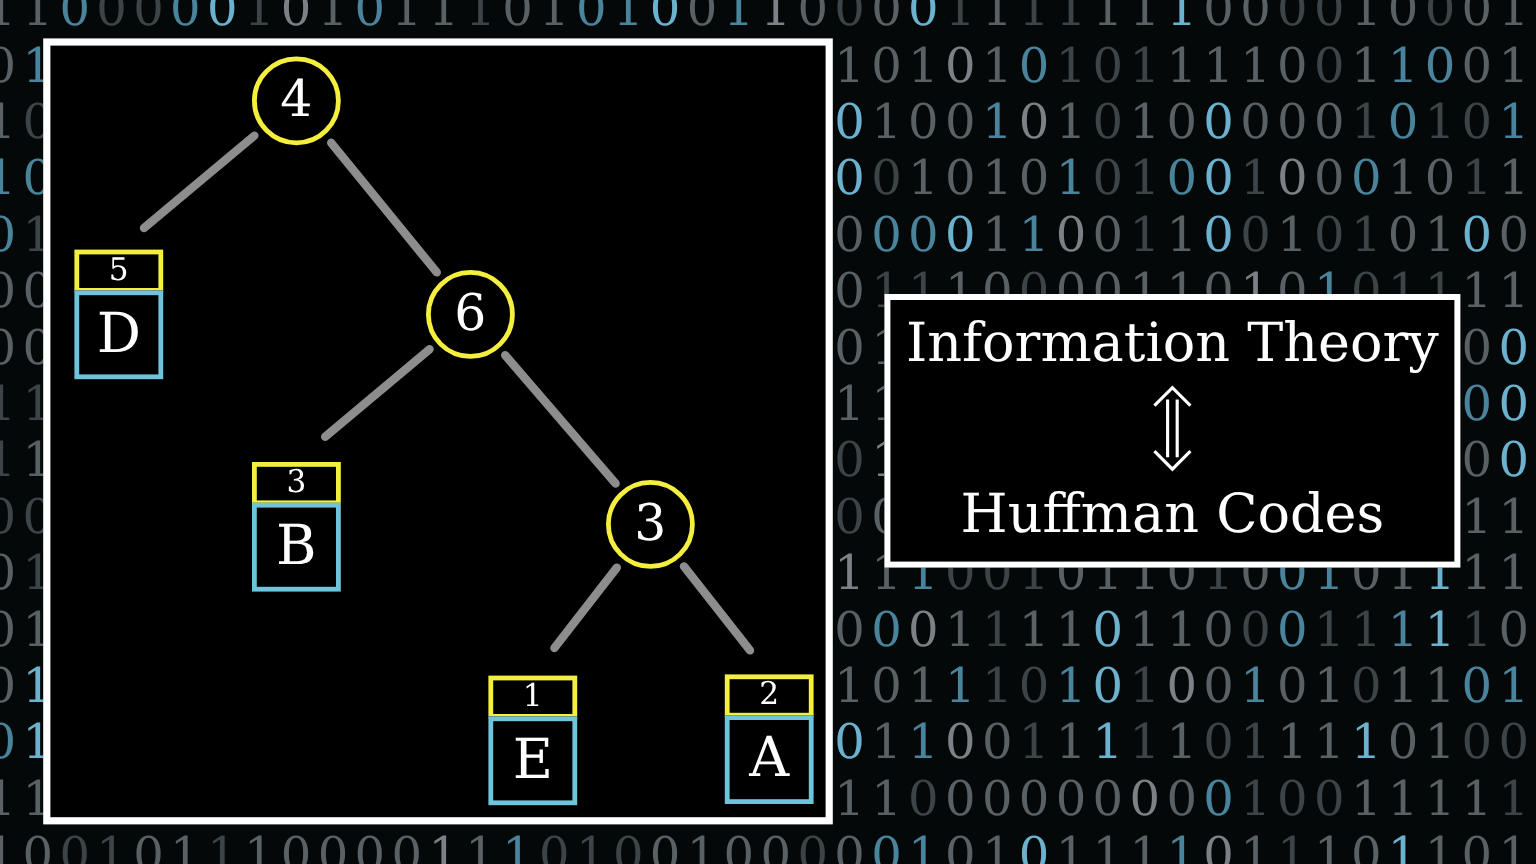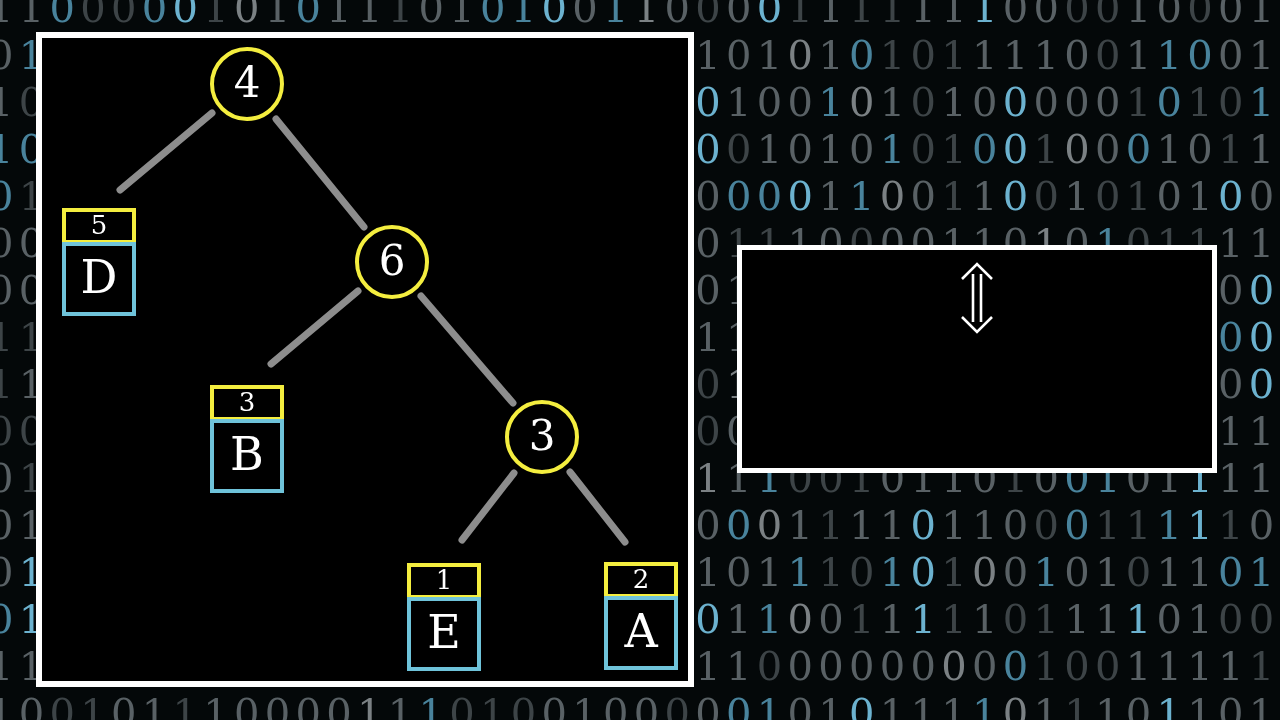--- a/index.html
+++ b/index.html
@@ -108,21 +108,23 @@
 <div class="leaf E">
   <div class="strip">1</div>
   <div class="lbody">E</div>
 </div>
 <div class="leaf A">
   <div class="strip">2</div>
   <div class="lbody">A</div>
 </div>
 
 <aside class="title-card">
+  <div class="title-line">Information Theory</div>
   <div class="arrow-wrap">
     <svg width="40" height="76" viewBox="0 0 40 76" fill="none" stroke="#ffffff" stroke-width="2.6">
       <line x1="16" y1="14" x2="16" y2="62"></line>
       <line x1="24" y1="14" x2="24" y2="62"></line>
       <path d="M 5 19 L 20 4 L 35 19"></path>
       <path d="M 5 57 L 20 72 L 35 57"></path>
     </svg>
   </div>
+  <div class="title-line">Huffman Codes</div>
 </aside>
 
 </body></html>

